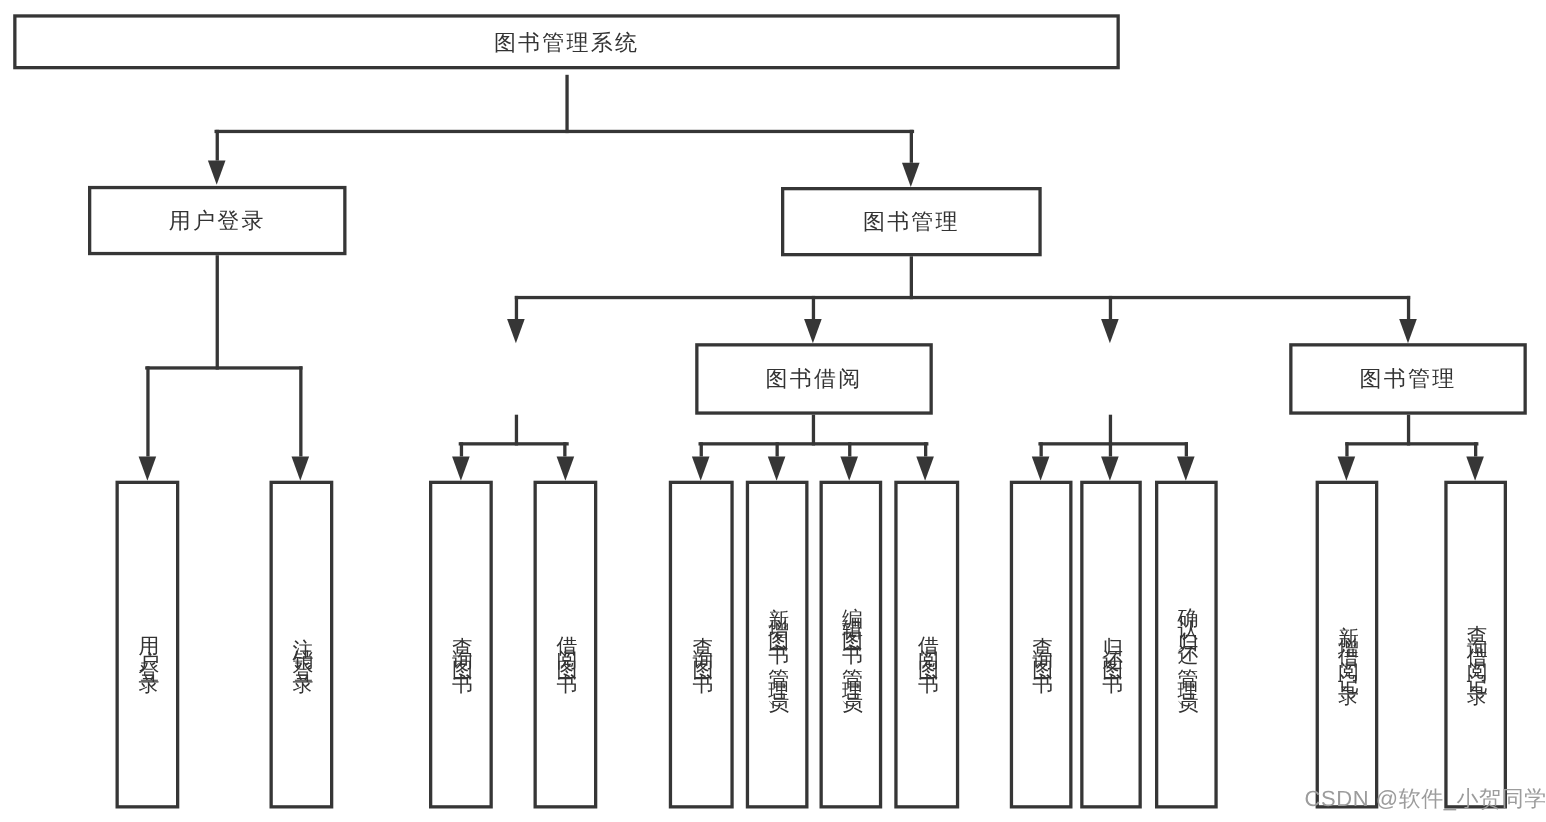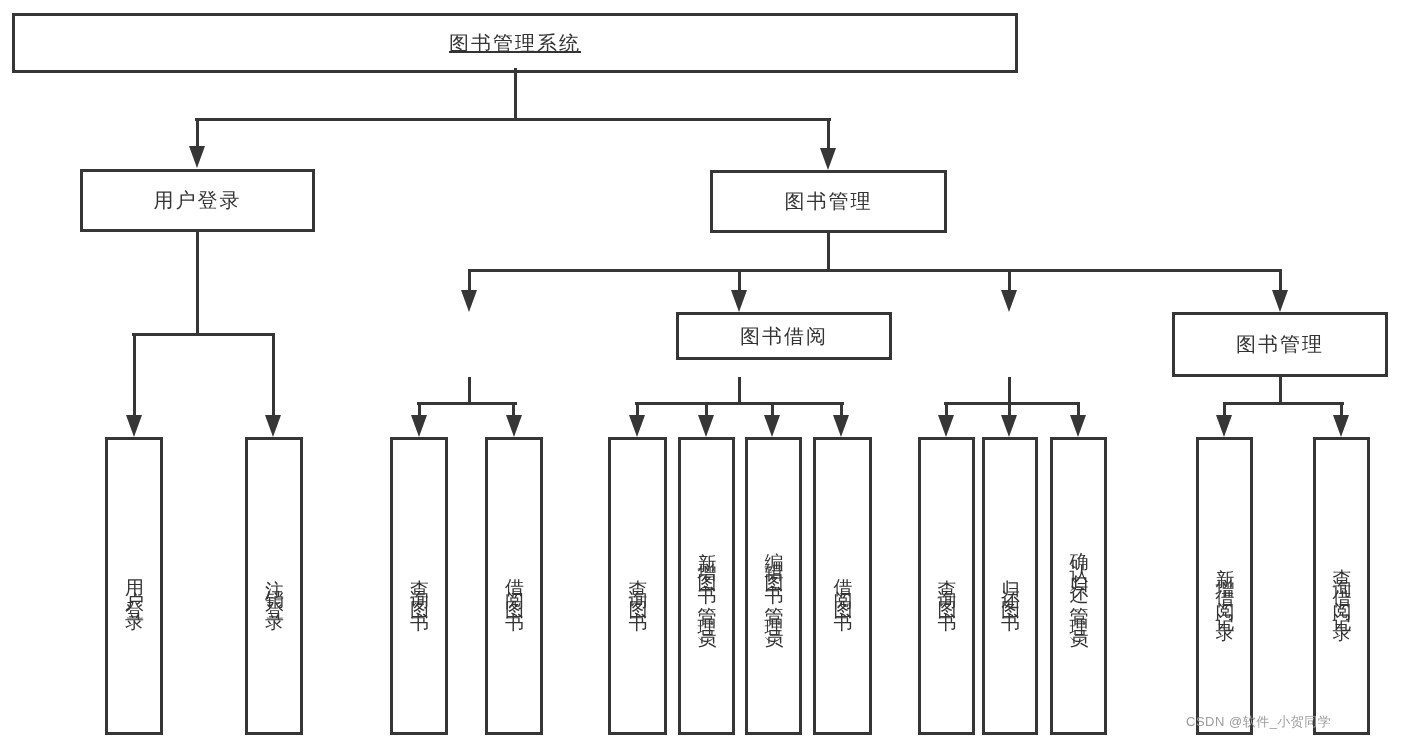--- a/index.html
+++ b/index.html
@@ -54,33 +54,33 @@
     position:absolute;
     width:0;height:0;
     border-left:8px solid transparent;
     border-right:8px solid transparent;
     border-top:22px solid var(--line);
   }
   .watermark{
     position:absolute;
     left:1186px;
     top:713px;
-    font-size:13px;
+    font-size:20px;
     color:#9c9c9c;
     letter-spacing:0.5px;
     white-space:nowrap;
     z-index:5;
   }
 </style>
 </head>
 <body>
 
 <div class="canvas">
 
-  <div class="hnode" style="left:12px;top:13px;width:1006px;height:60px;text-decoration:underline;">图书管理系统</div>
+  <div class="hnode" style="left:12px;top:13px;width:1006px;height:50px;">图书管理系统</div>
 
   <div class="line" style="left:514px;top:68px;width:3px;height:53px;"></div>
   <div class="line" style="left:195px;top:118px;width:636px;height:3px;"></div>
   <div class="line" style="left:196px;top:118px;width:3px;height:28px;"></div>
   <div class="arrow" style="left:189px;top:146px;"></div>
   <div class="line" style="left:827px;top:118px;width:3px;height:30px;"></div>
   <div class="arrow" style="left:820px;top:148px;"></div>
 
   <div class="hnode" style="left:80px;top:169px;width:235px;height:63px;">用户登录</div>
   <div class="hnode" style="left:710px;top:170px;width:237px;height:63px;">图书管理</div>
@@ -96,21 +96,21 @@
   <div class="line" style="left:468px;top:269px;width:814px;height:3px;"></div>
   <div class="line" style="left:468px;top:269px;width:3px;height:21px;"></div>
   <div class="arrow" style="left:461px;top:290px;"></div>
   <div class="line" style="left:738px;top:269px;width:3px;height:21px;"></div>
   <div class="arrow" style="left:731px;top:290px;"></div>
   <div class="line" style="left:1008px;top:269px;width:3px;height:21px;"></div>
   <div class="arrow" style="left:1001px;top:290px;"></div>
   <div class="line" style="left:1279px;top:269px;width:3px;height:21px;"></div>
   <div class="arrow" style="left:1272px;top:290px;"></div>
 
-  <div class="hnode" style="left:632px;top:312px;width:216px;height:48px;margin-left:44px;">图书借阅</div>
+  <div class="hnode" style="left:632px;top:312px;width:216px;height:65px;">图书借阅</div>
   <div class="hnode" style="left:1172px;top:312px;width:216px;height:65px;">图书管理</div>
 
   <div class="line" style="left:468px;top:377px;width:3px;height:28px;"></div>
   <div class="line" style="left:738px;top:377px;width:3px;height:28px;"></div>
   <div class="line" style="left:1008px;top:377px;width:3px;height:28px;"></div>
   <div class="line" style="left:1279px;top:377px;width:3px;height:28px;"></div>
 
   <div class="line" style="left:417px;top:402px;width:100px;height:3px;"></div>
   <div class="line" style="left:418px;top:402px;width:3px;height:13px;"></div>
   <div class="arrow" style="left:411px;top:415px;"></div>

